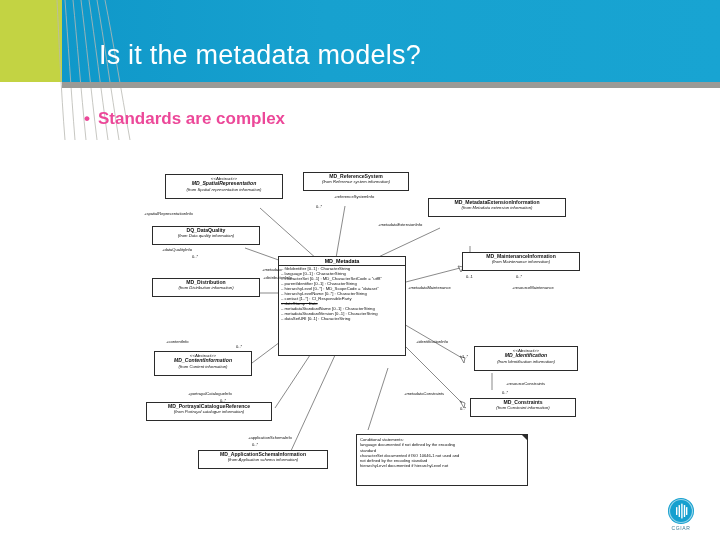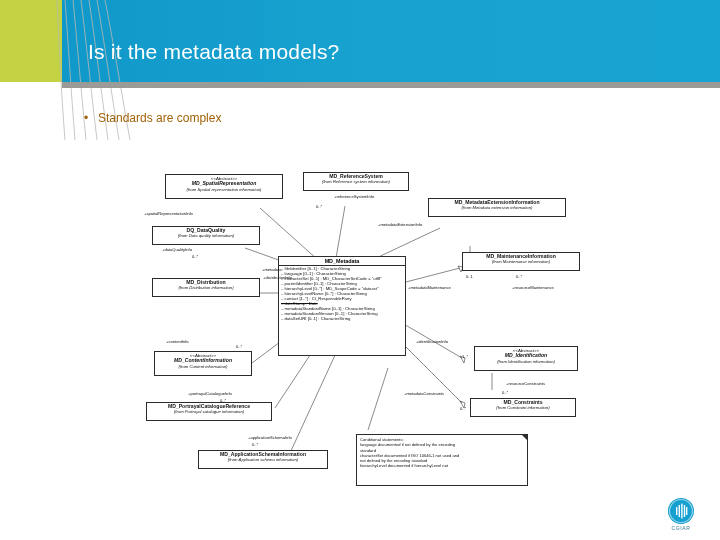--- a/index.html
+++ b/index.html
@@ -31,30 +31,31 @@
   }
   .header-underline{
     position:absolute;left:62px;top:82px;width:658px;height:6px;
     background:#9a9a96;
   }
   .fan-lines{
     position:absolute;left:55px;top:0;width:90px;height:140px;
   }
 
   .slide-title{
-    position:absolute;left:88px;top:40px;
-    font-size:21px;color:#ffffff;letter-spacing:.2px;
+    position:absolute;left:99px;top:40px;
+    font-size:27px;color:#ffffff;letter-spacing:.2px;
     white-space:nowrap;
   }
 
   
   .bullets{position:absolute;left:84px;top:108px;width:520px;}
   .bullet{
-    color:#a16207;font-size:12px;line-height:21px;
+    color:#ec4899;font-size:17px;line-height:21px;
     white-space:nowrap;
+    font-weight:bold;
   }
   .bullet .dot{display:inline-block;width:14px;}
   .bullet.lvl2{padding-left:12px;}
 
   
   .diagram{
     position:absolute;left:140px;top:168px;width:440px;height:330px;
   }
   .diagram svg{position:absolute;left:0;top:0;}
 

